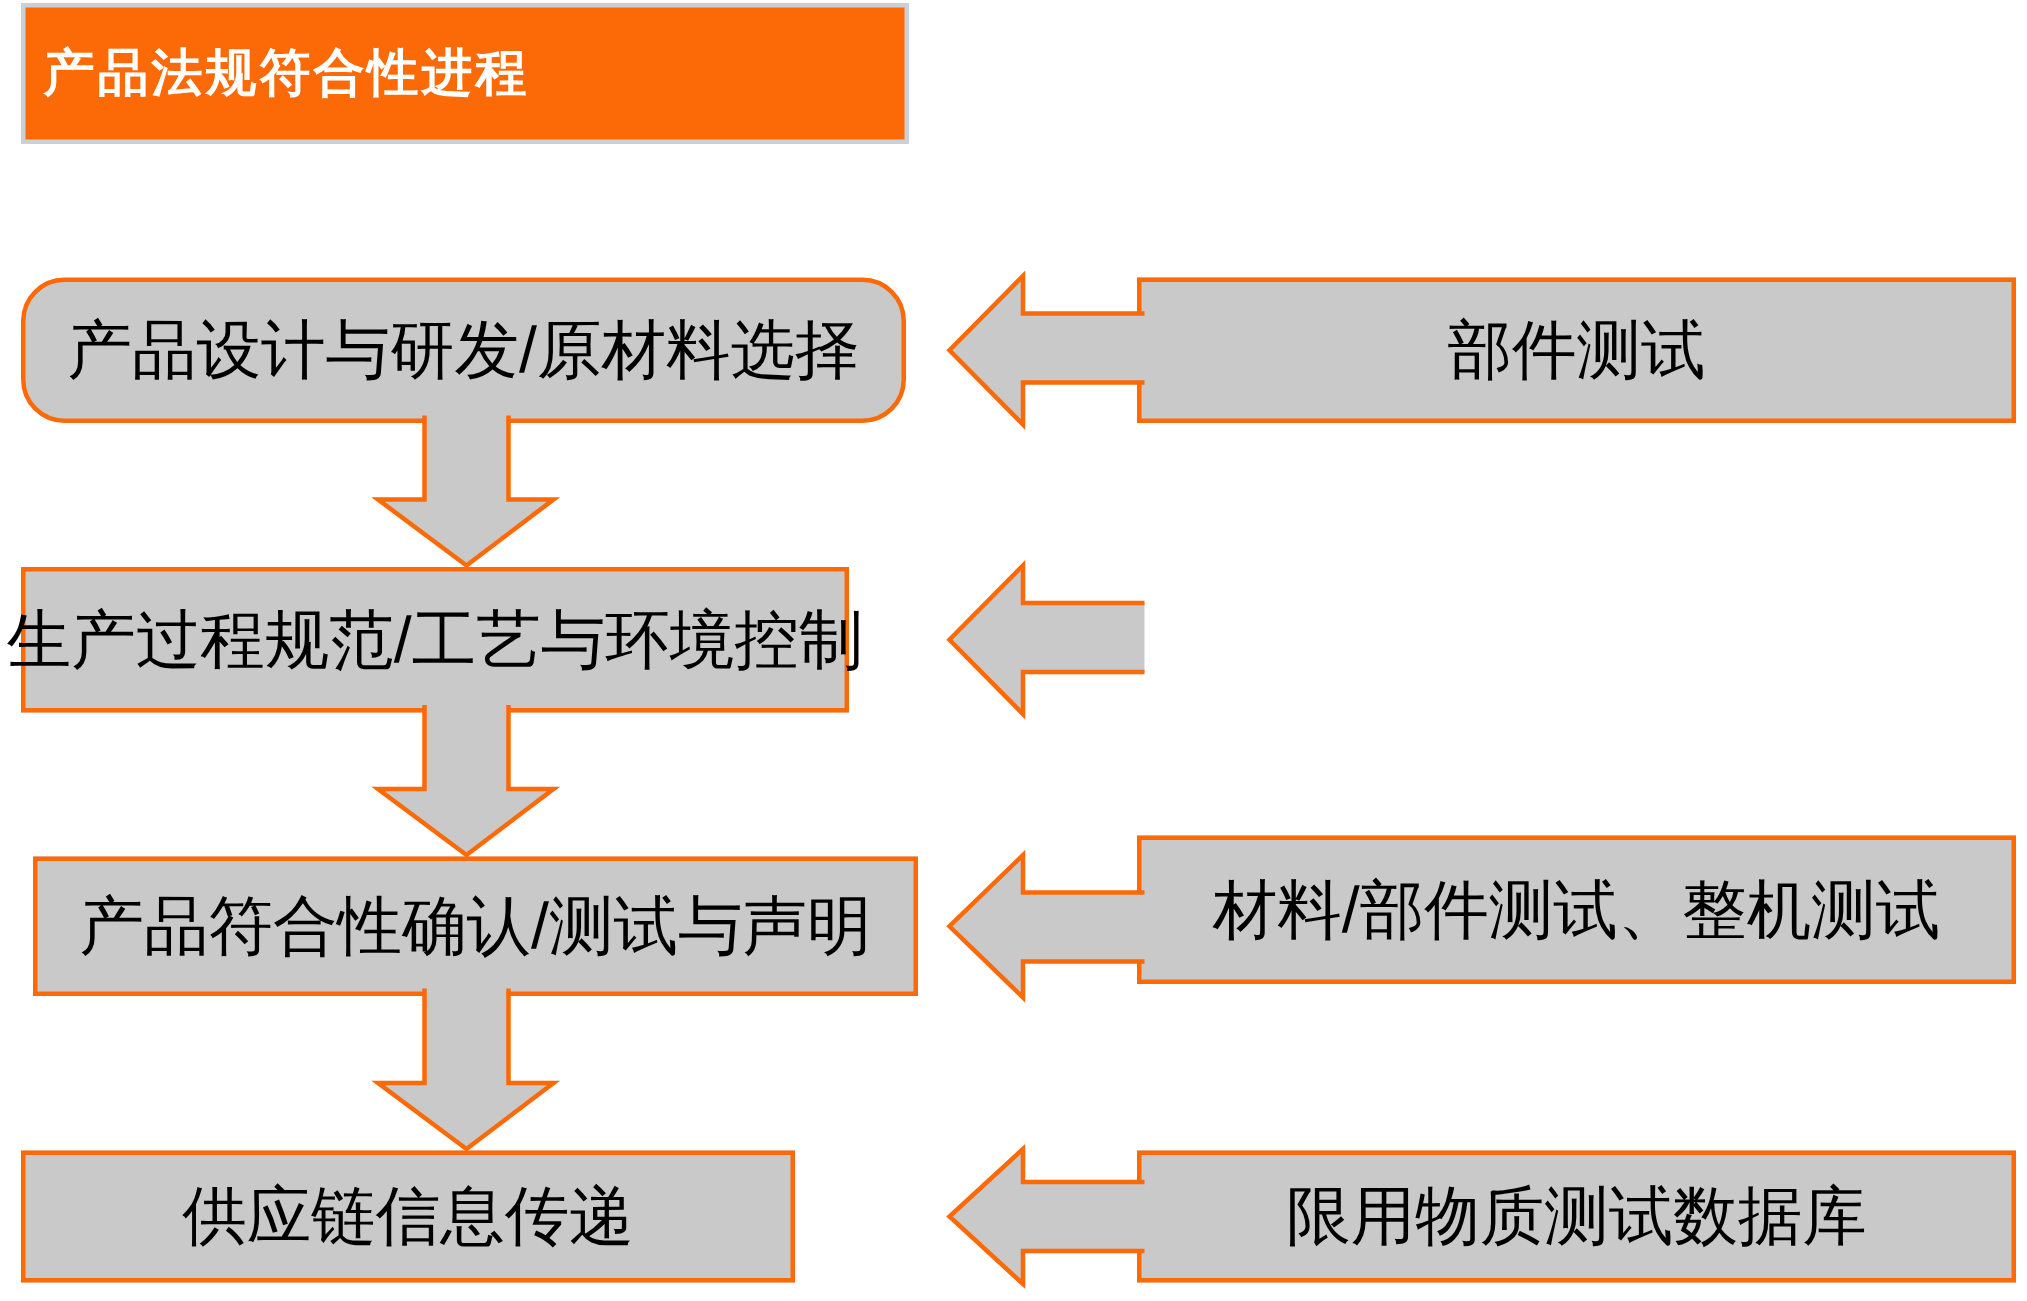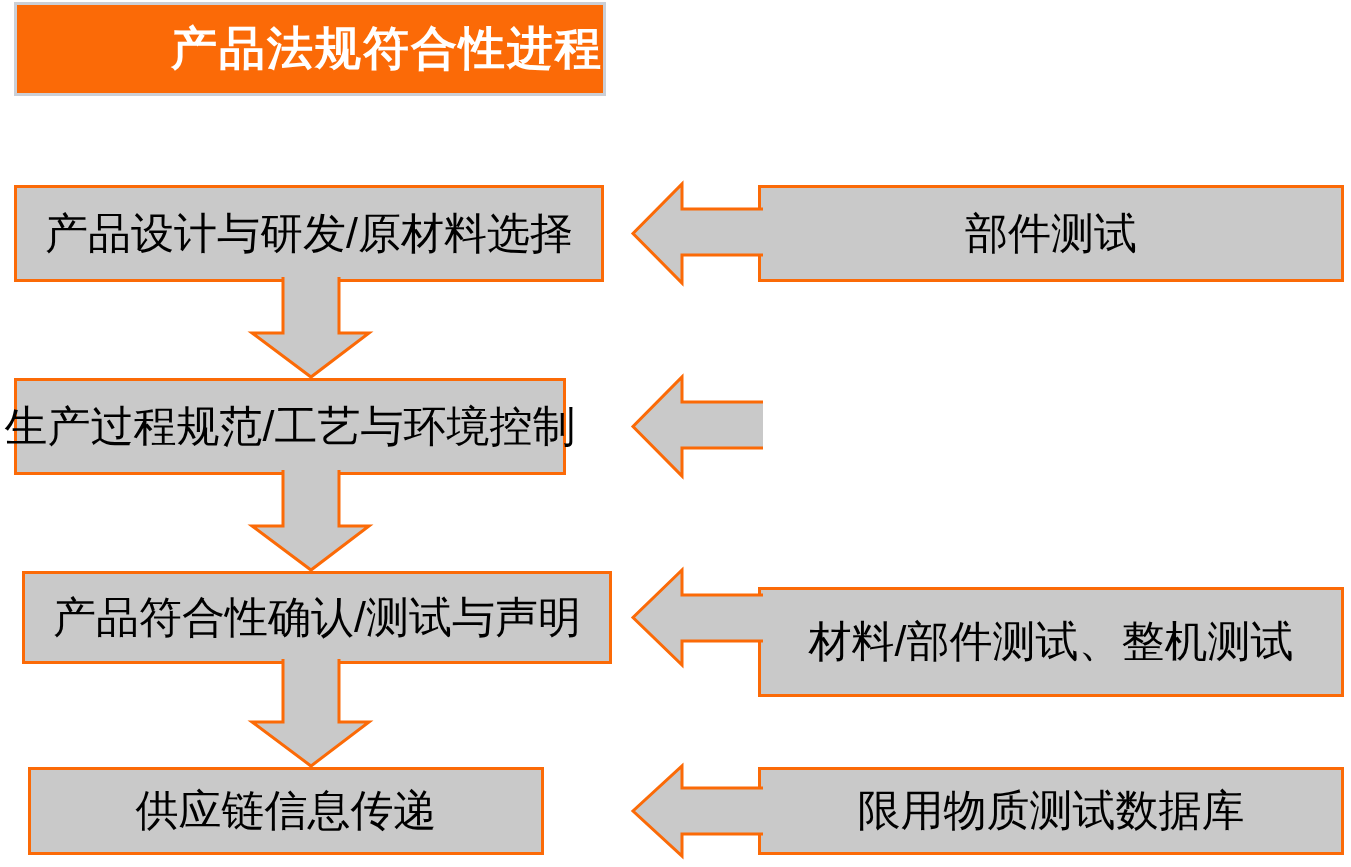--- a/index.html
+++ b/index.html
@@ -15,24 +15,25 @@
     width:1351px;height:867px;
     background:#ffffff;
     overflow:hidden;
     font-family:"Liberation Sans","DejaVu Sans",sans-serif;
   }
   .hdr{
     position:absolute;
     box-sizing:border-box;
     background:var(--orange);
     border:3px solid var(--hdr-border);
-    display:flex;align-items:center;justify-content:flex-end;
+    display:flex;align-items:center;justify-content:flex-start;
     color:var(--hdr-text);
-    font-size:46px;font-weight:bold;letter-spacing:2px;
+    font-size:34px;font-weight:bold;letter-spacing:2px;
     white-space:nowrap;
+    padding-left:12px;
   }
   .box{
     position:absolute;
     box-sizing:border-box;
     background:var(--box-fill);
     border:3px solid var(--orange);
     display:flex;align-items:center;justify-content:center;
     color:var(--box-text);
     font-size:43px;font-weight:normal;
     white-space:nowrap;
@@ -46,37 +47,37 @@
 </style>
 </head>
 <body>
 
 <div class="canvas">
 
   <div class="hdr" style="left:14px;top:2px;width:592px;height:94px;">
     <span>产品法规符合性进程</span>
   </div>
 
-  <div class="box" style="left:14px;top:185px;width:590px;height:97px;">
+  <div class="box" style="left:14px;top:185px;width:590px;height:97px;border-radius:29px;">
     <span>产品设计与研发/原材料选择</span>
   </div>
   <div class="box" style="left:14px;top:378px;width:552px;height:97px;">
     <span>生产过程规范/工艺与环境控制</span>
   </div>
   <div class="box" style="left:22px;top:571px;width:590px;height:93px;">
     <span>产品符合性确认/测试与声明</span>
   </div>
-  <div class="box" style="left:28px;top:767px;width:516px;height:88px;font-family:Liberation Mono, monospace;">
+  <div class="box" style="left:14px;top:767px;width:516px;height:88px;font-family:Liberation Mono, monospace;">
     <span>供应链信息传递</span>
   </div>
 
   <div class="box" style="left:758px;top:185px;width:586px;height:97px;">
     <span>部件测试</span>
   </div>
-  <div class="box" style="left:758px;top:587px;width:586px;height:110px;text-align:center;">
+  <div class="box" style="left:758px;top:557px;width:586px;height:99px;text-align:center;">
     <span>材料/部件测试、整机测试</span>
   </div>
   <div class="box" style="left:758px;top:767px;width:586px;height:88px;">
     <span>限用物质测试数据库</span>
   </div>
 
   <svg class="overlay" viewBox="0 0 1351 867">
 
     <g>
       <path class="arrow-fill" d="M283,277 L283,333 L252,333 L311,377 L369,333 L339,333 L339,277 Z"></path>

